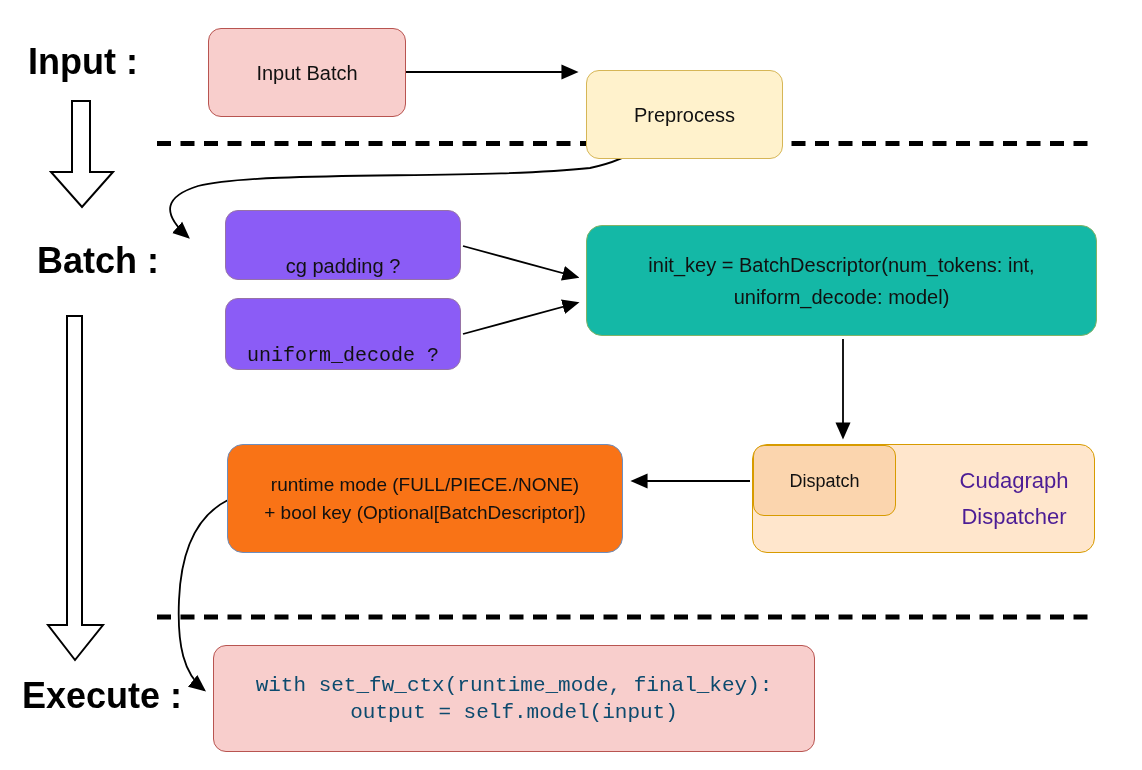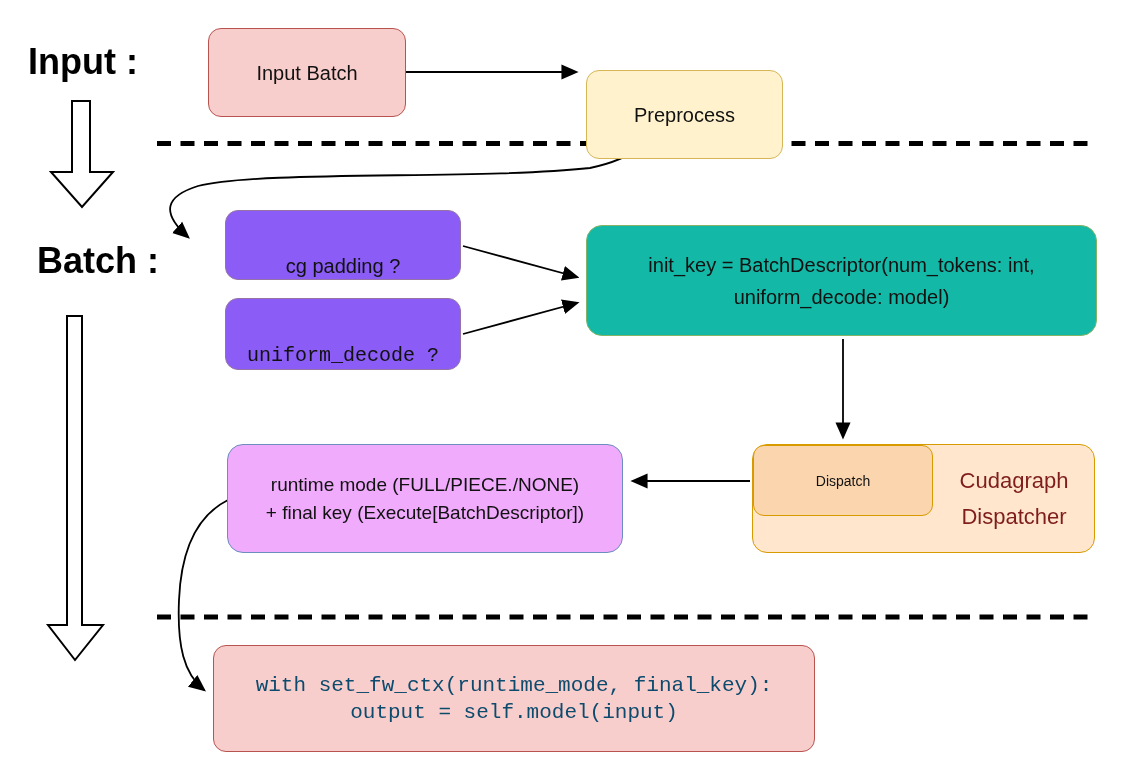--- a/index.html
+++ b/index.html
@@ -16,36 +16,36 @@
   .node{
     position:absolute;box-sizing:border-box;border:1.7px solid;border-radius:13px;
     display:flex;flex-direction:column;align-items:center;justify-content:center;
     text-align:center;font-size:20px;line-height:26px;color:#111;
   }
   .node span{display:block;}
   .red    {background:#f8cecc;border-color:#b85450;}
   .yellow {background:#fff2cc;border-color:#d6b656;}
   .purple {background:#8b5cf6;border-color:#9673a6;justify-content:flex-end;}
   .green  {background:#14b8a6;border-color:#82b366;}
-  .blue   {background:#f0abfc;border-color:#6c8ebf;}
+  .blue   {background:#f97316;border-color:#6c8ebf;}
   .orange {background:#ffe6cc;border-color:#d79b00;}
   .peach  {background:#fbd5ae;border-color:#d79b00;}
 
   .n-input-batch {left:208px;top:28px;width:198px;height:89px;}
   .n-preprocess  {left:586px;top:28px;width:197px;height:89px;margin-top:42px;}
   .n-cg-padding  {left:225px;top:210px;width:236px;height:70px;}
   .n-uniform     {left:225px;top:298px;width:236px;height:72px;font-family:Liberation Mono, monospace;}
   .n-init-key    {left:586px;top:225px;width:511px;height:111px;line-height:32px;border-radius:16px;}
   .n-runtime     {left:227px;top:444px;width:396px;height:109px;font-size:19px;line-height:28px;border-radius:16px;}
   .n-dispatcher  {left:752px;top:444px;width:343px;height:109px;border-radius:15px;}
-  .n-dispatch    {left:753px;top:445px;width:180px;height:71px;font-size:14px;border-radius:11px;}
+  .n-dispatch    {left:753px;top:445px;width:143px;height:71px;font-size:18px;border-radius:11px;}
   .n-dispatcher-label{
     position:absolute;left:933px;top:444px;width:162px;height:109px;
     display:flex;flex-direction:column;align-items:center;justify-content:center;
-    text-align:center;font-size:22px;line-height:36px;color:#7f1d1d;
+    text-align:center;font-size:22px;line-height:36px;color:#4c1d95;
   }
   .n-code{
     left:213px;top:645px;width:602px;height:107px;
     font-family:"Liberation Mono","DejaVu Sans Mono",monospace;
     font-size:21px;line-height:27px;color:#0c4a6e;white-space:pre;
   }
 </style>
 </head>
 <body>
 
@@ -68,20 +68,21 @@
     <path d="M 643 118 C 652 142, 636 158, 590 168 C 480 180, 262 170, 198 186 C 166 196, 160 212, 188 237" fill="none" stroke="#000" stroke-width="1.8" marker-end="url(#ah)"></path>
     <line x1="463" y1="246" x2="577" y2="277" stroke="#000" stroke-width="1.8" marker-end="url(#ah)"></line>
     <line x1="463" y1="334" x2="577" y2="303" stroke="#000" stroke-width="1.8" marker-end="url(#ah)"></line>
     <line x1="843" y1="339" x2="843" y2="437" stroke="#000" stroke-width="1.8" marker-end="url(#ah)"></line>
     <line x1="750" y1="481" x2="633" y2="481" stroke="#000" stroke-width="1.8" marker-end="url(#ah)"></line>
     <path d="M 228 500 C 196 516, 181 552, 179 600 C 177 646, 184 674, 204 690" fill="none" stroke="#000" stroke-width="1.8" marker-end="url(#ah)"></path>
   </svg>
 
   <div class="stage-label" style="left:28px;top:41px;">Input :</div>
   <div class="stage-label" style="left:37px;top:240px;">Batch :</div>
+  <div class="stage-label" style="left:22px;top:675px;">Execute :</div>
 
   <div class="node red n-input-batch">
     <span>Input Batch</span>
   </div>
 
   <div class="node yellow n-preprocess">
     <span>Preprocess</span>
   </div>
 
   <div class="node purple n-cg-padding">
@@ -101,21 +102,21 @@
   <div class="node peach n-dispatch">
     <span>Dispatch</span>
   </div>
   <div class="n-dispatcher-label">
     <span>Cudagraph</span>
     <span>Dispatcher</span>
   </div>
 
   <div class="node blue n-runtime">
     <span>runtime mode (FULL/PIECE./NONE)</span>
-    <span>+ final key (Execute[BatchDescriptor])</span>
+    <span>+ bool key (Optional[BatchDescriptor])</span>
   </div>
 
   <div class="node red n-code">
     <span>with set_fw_ctx(runtime_mode, final_key):</span>
     <span>output = self.model(input)</span>
   </div>
 
 </div>
 
 </body></html>

